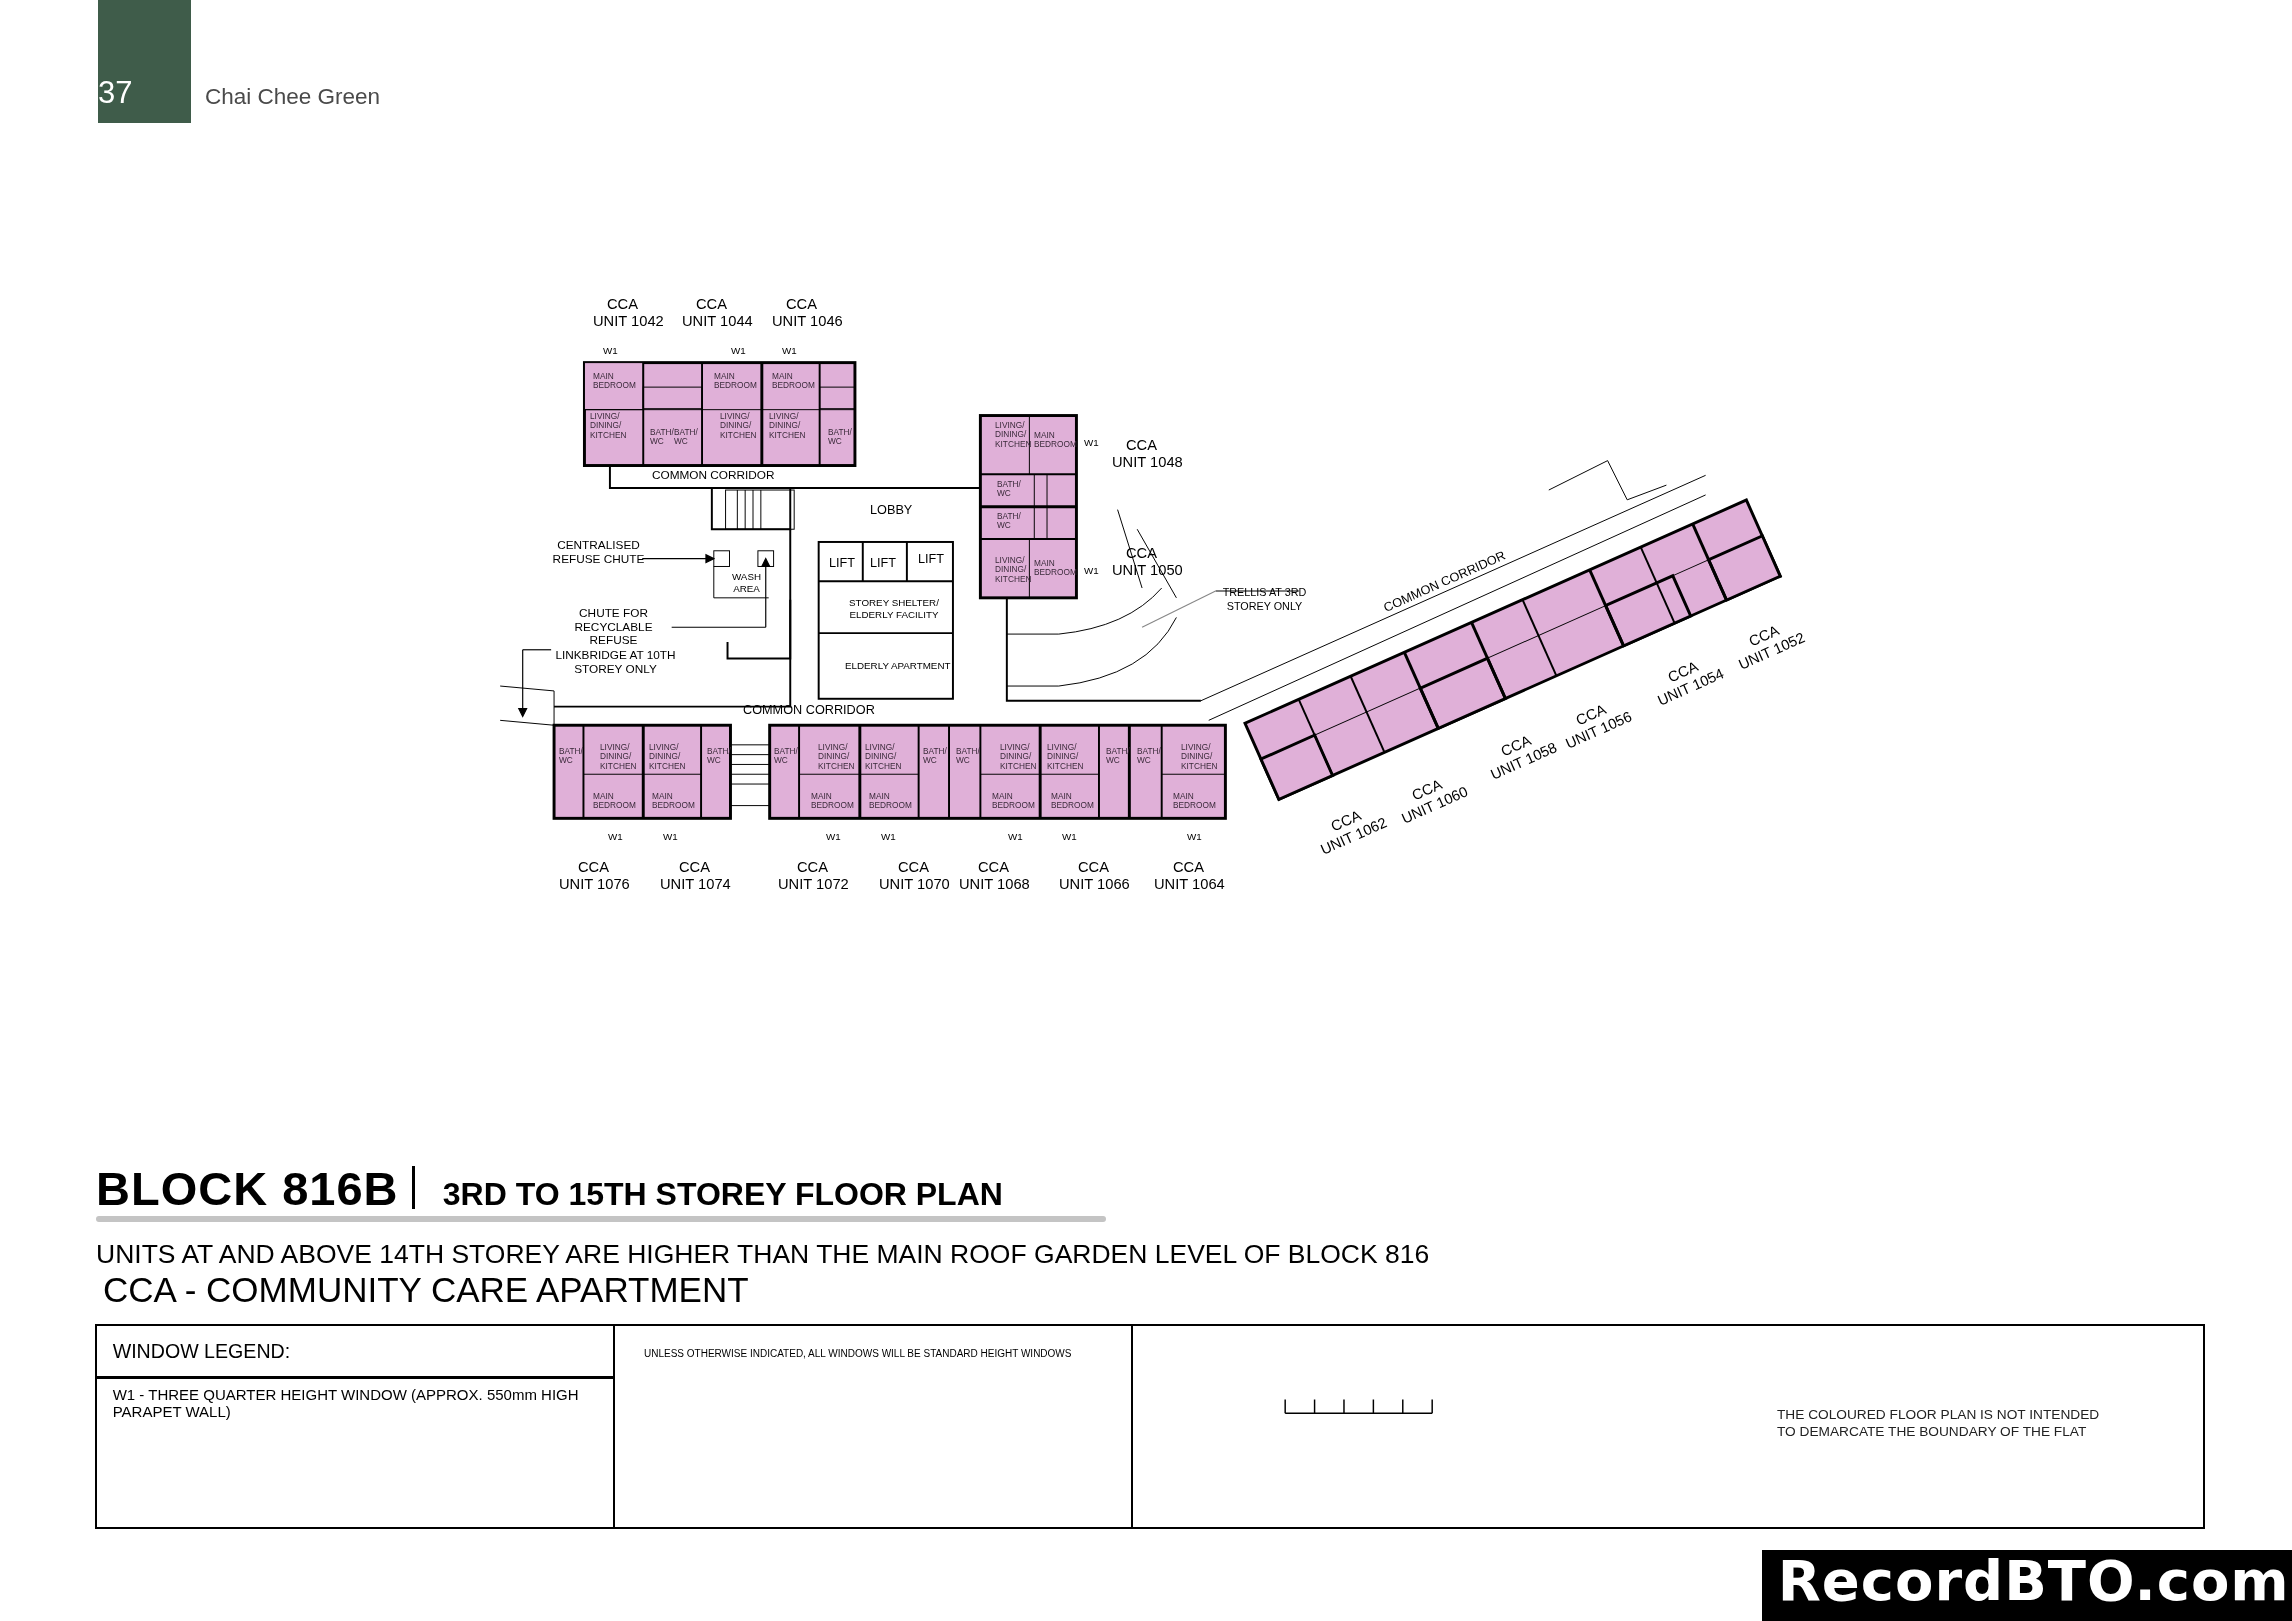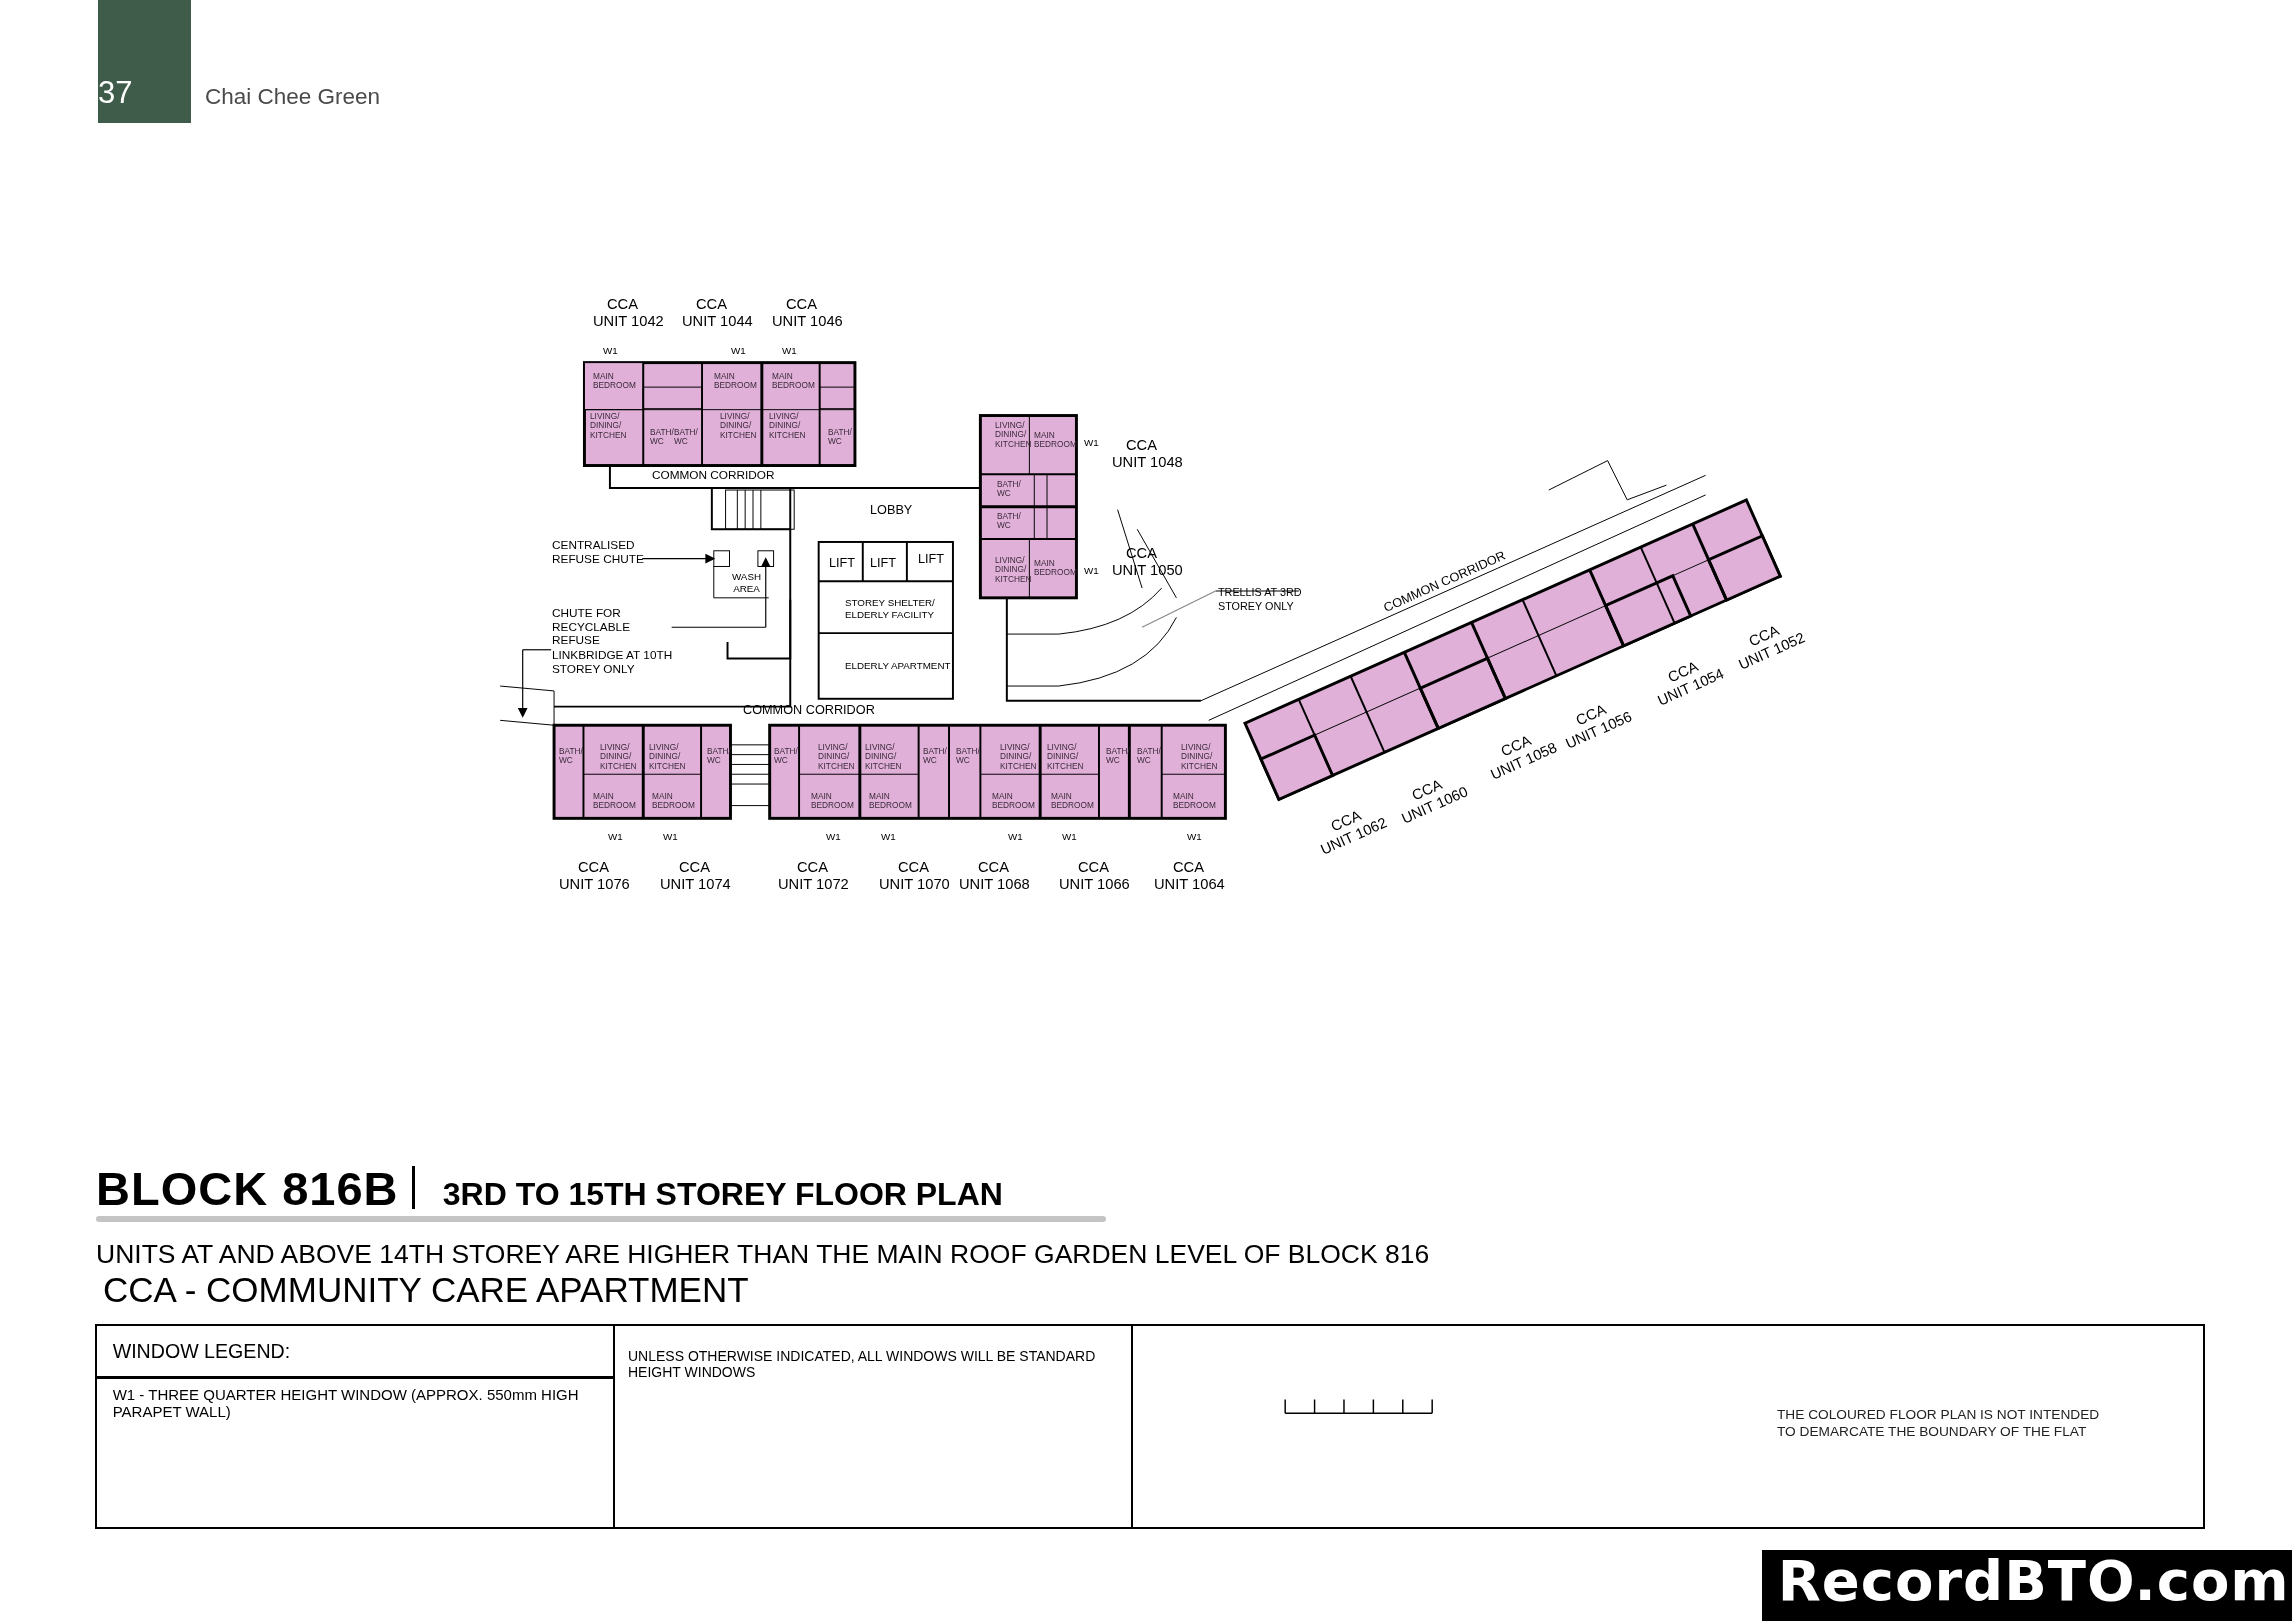--- a/index.html
+++ b/index.html
@@ -8,36 +8,36 @@
   .page-tab { position:absolute; left:98px; top:0; width:93px; height:123px; background:#3f5c4a; }
   .page-num { position:absolute; left:0; right:0; bottom:11.8px; text-align:left; color:#fff; font-size:31px; }
   .doc-title { position:absolute; left:205px; top:84px; font-size:22.5px; color:#4a4a4a; }
 
   .plan { position:absolute; left:0; top:0; width:2293px; height:1621px; }
   .plan svg { position:absolute; left:0; top:0; }
   .lbl { position:absolute; font-size:14.7px; line-height:16.7px; text-align:center; white-space:nowrap; }
   .lbl-sm { position:absolute; font-size:11.8px; line-height:12.7px; white-space:nowrap; }
   .room { position:absolute; font-size:8.3px; line-height:9.3px; color:#3a2a3a; white-space:nowrap; }
   .w1 { position:absolute; font-size:9.8px; }
-  .note { position:absolute; font-size:11.8px; line-height:13.7px; white-space:nowrap; }
+  .note { position:absolute; font-size:11.8px; line-height:13.7px; white-space:nowrap;text-align:center; }
 
   .title-block { position:absolute; left:96px; top:1161px; }
   .block-title { font-size:47px; font-weight:bold; display:inline-block; vertical-align:baseline; letter-spacing:1px; }
   .title-sep { display:inline-block; width:2.9px; height:43px; background:#000; margin:0 15.7px 0 13.7px; vertical-align:-3.9px; }
   .plan-title { font-size:32px; font-weight:bold; display:inline-block;margin-left:12px; }
   .title-rule { position:absolute; left:96px; top:1216px; width:1010px; height:5.9px; background:#c4c4c4; border-radius:2.9px; }
   .sub1 { position:absolute; left:96px; top:1239px; font-size:26.5px; }
   .sub2 { position:absolute; left:96px; top:1270px; font-size:35px;margin-left:7px; }
 
   .legend { position:absolute; left:95px; top:1324px; width:2110px; height:205px; border:2.9px solid #000; box-sizing:border-box; }
   .lg-col { position:absolute; top:0; bottom:0; border-right:2.9px solid #000; box-sizing:border-box; }
   .lg-head { position:absolute; left:0; right:0; top:0; height:50px; border-bottom:3.9px solid #000; }
   .lg-head span { position:absolute; left:15.7px; top:13.7px; font-size:19.6px; }
   .lg-w1 { position:absolute; left:15.7px; top:60px; font-size:15px; }
-  .lg-note { position:absolute; left:13px; top:21.6px; font-size:14px; }
+  .lg-note { position:absolute; left:29px; top:21.6px; font-size:10px; }
   .scale { position:absolute; left:93px; top:51px; font-size:14.7px; }
   .disclaimer { position:absolute; left:103px; top:81px; font-size:13.7px; line-height:16.7px; color:#222; }
 
   .watermark { position:absolute; left:1762px; top:1550px; width:530px; height:72px; background:#000; }
   .watermark span { position:absolute; left:15.7px; top:-2px; color:#fff; font-family:"DejaVu Sans", sans-serif; font-weight:bold; font-size:56px; letter-spacing:1px; }
 </style>
 </head>
 <body>
 
 <div class="page-tab">

